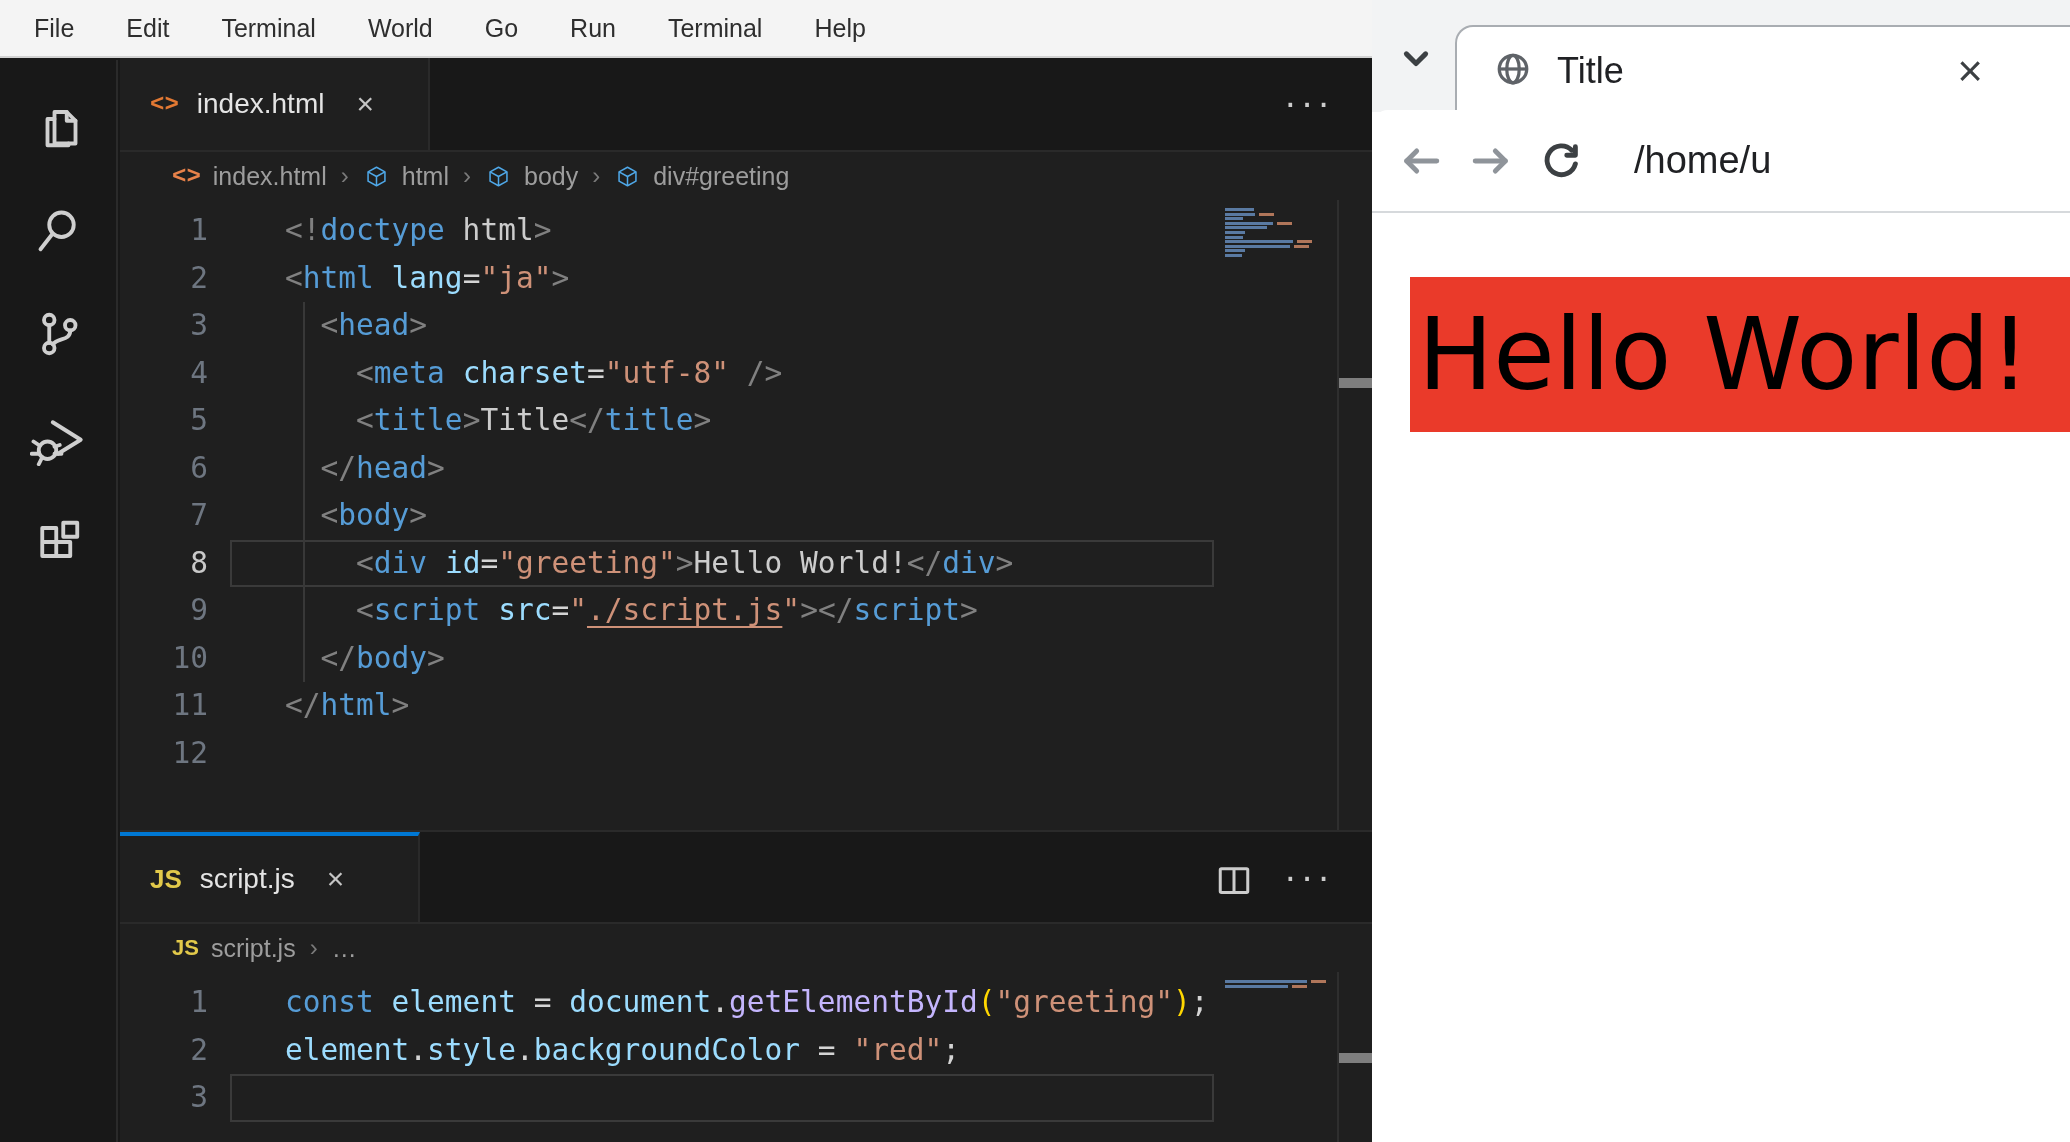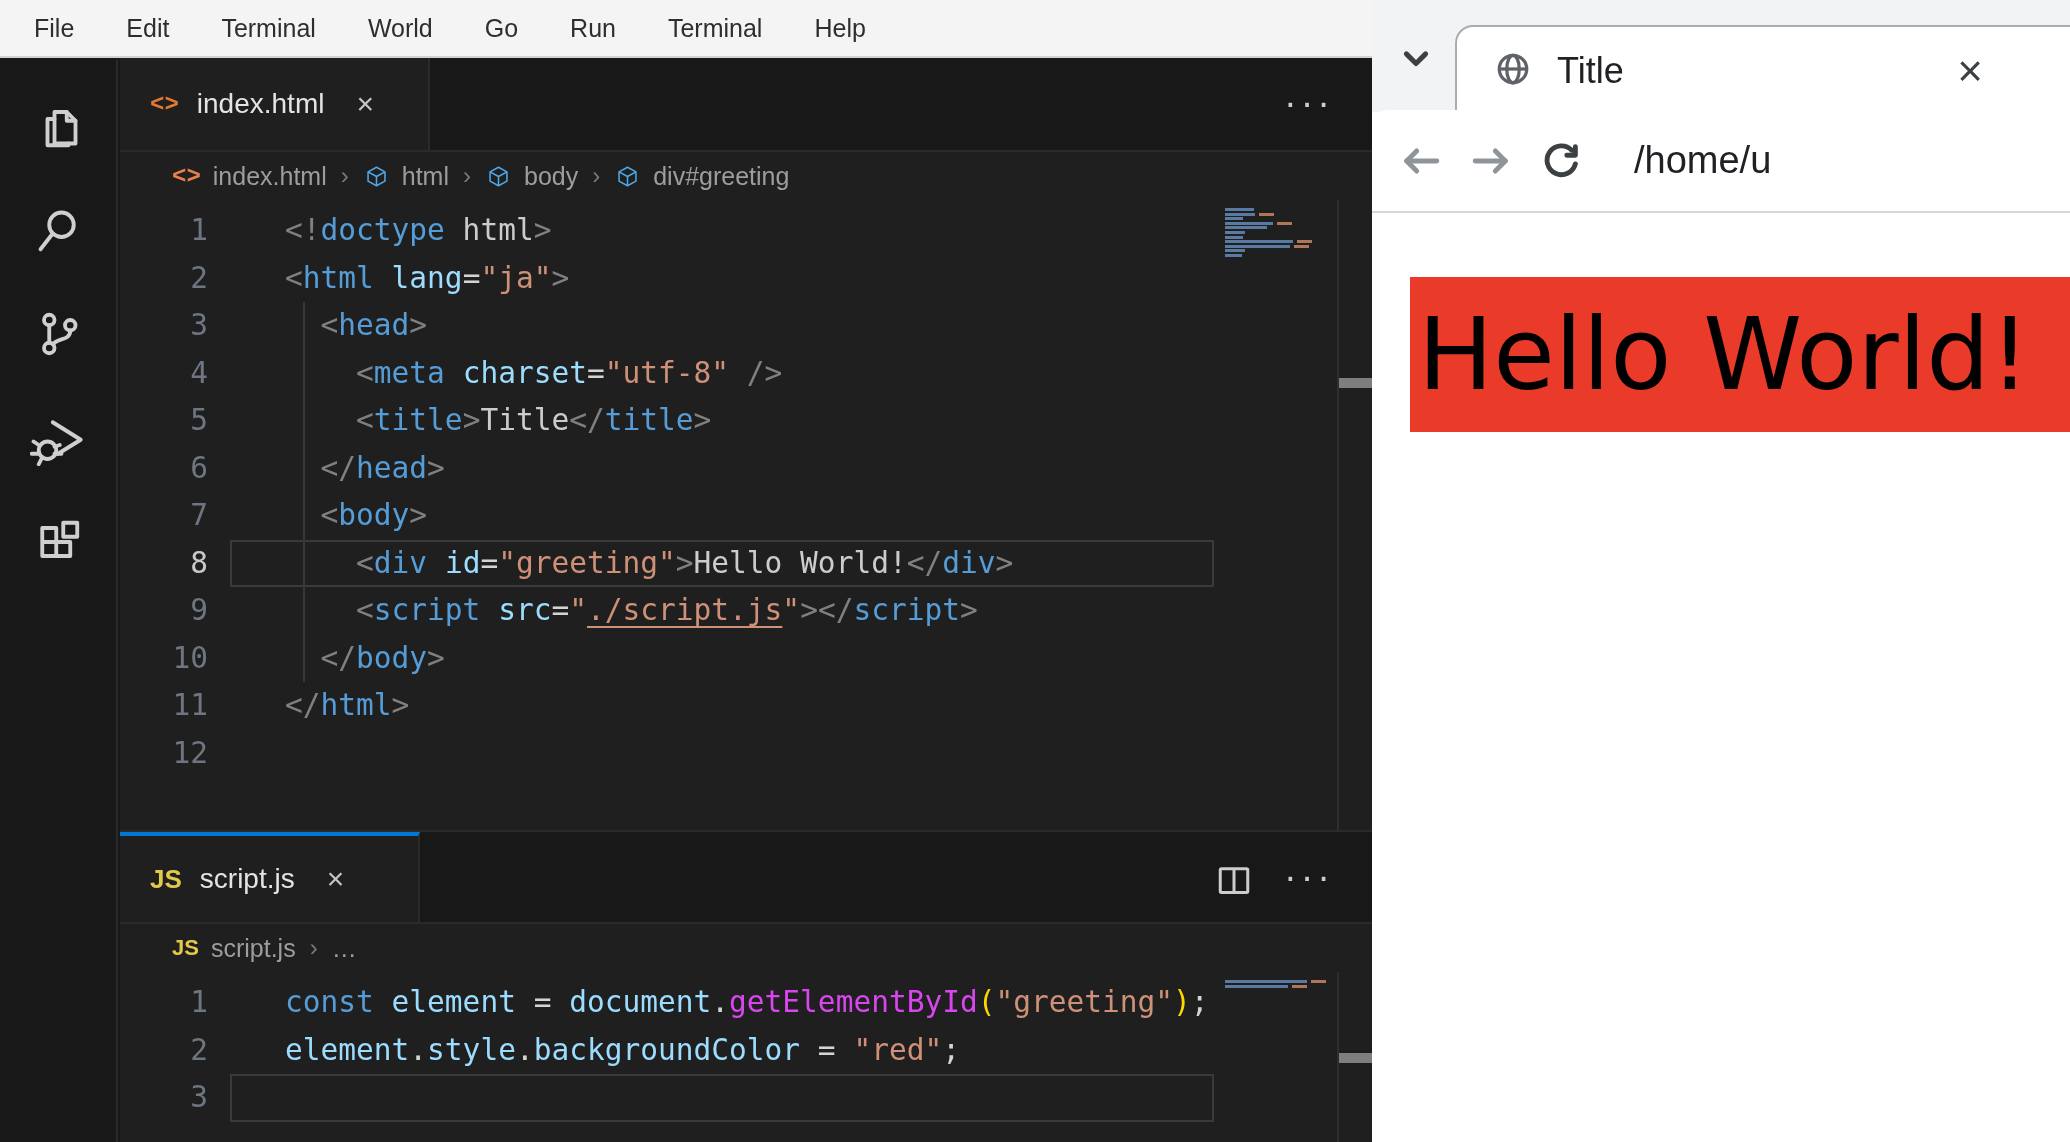--- a/index.html
+++ b/index.html
@@ -49,21 +49,21 @@
   .codearea.c-top{top:142px;height:630px;}
   .codearea.c-bot{top:914px;height:228px;}
   .gutter{position:absolute;left:0;top:7px;width:88px;text-align:right;
           font-family:"DejaVu Sans Mono","Liberation Mono",monospace;font-size:29.5px;line-height:47.5px;color:#6e7681;}
   .gutter .active{color:#c9c9c9;}
   .code-lines{position:absolute;left:165px;top:7px;font-family:"DejaVu Sans Mono","Liberation Mono",monospace;
               font-size:29.5px;line-height:47.5px;white-space:pre;}
   .cur-line{position:absolute;left:110px;width:984px;height:47.5px;border:2px solid #3a3a3a;box-sizing:border-box;}
   .indent-guide{position:absolute;left:183px;width:2px;background:#383838;}
   .tk-pu{color:#808080}.tk-tg{color:#569cd6}.tk-at{color:#9cdcfe}.tk-st{color:#ce9178}
-  .tk-tx{color:#cccccc}.tk-op{color:#d4d4d4}.tk-fn{color:#d946ef}.tk-br{color:#ffd700}
+  .tk-tx{color:#cccccc}.tk-op{color:#d4d4d4}.tk-fn{color:#c4b5fd}.tk-br{color:#ffd700}
   .tk-ln{color:#ce9178;text-decoration:underline;text-underline-offset:6px;}
 
   .minimap{position:absolute;right:35px;top:0;bottom:0;width:125px;padding-top:8px;box-sizing:border-box;}
   .mm-row{height:4.6px;padding-left:13px;white-space:nowrap;}
   .mm-b{display:inline-block;height:3px;background:#5a7aa2;vertical-align:top;}
   .mm-o{display:inline-block;height:3px;background:#b0765a;vertical-align:top;margin-left:4px;}
 
   .scrollstrip{position:absolute;right:0;top:0;bottom:0;width:35px;border-left:2px solid #2e2e2e;box-sizing:border-box;}
   .scrollstrip .thumb{position:absolute;left:0;right:0;height:10px;background:#8f8f8f;opacity:.85;}
 

